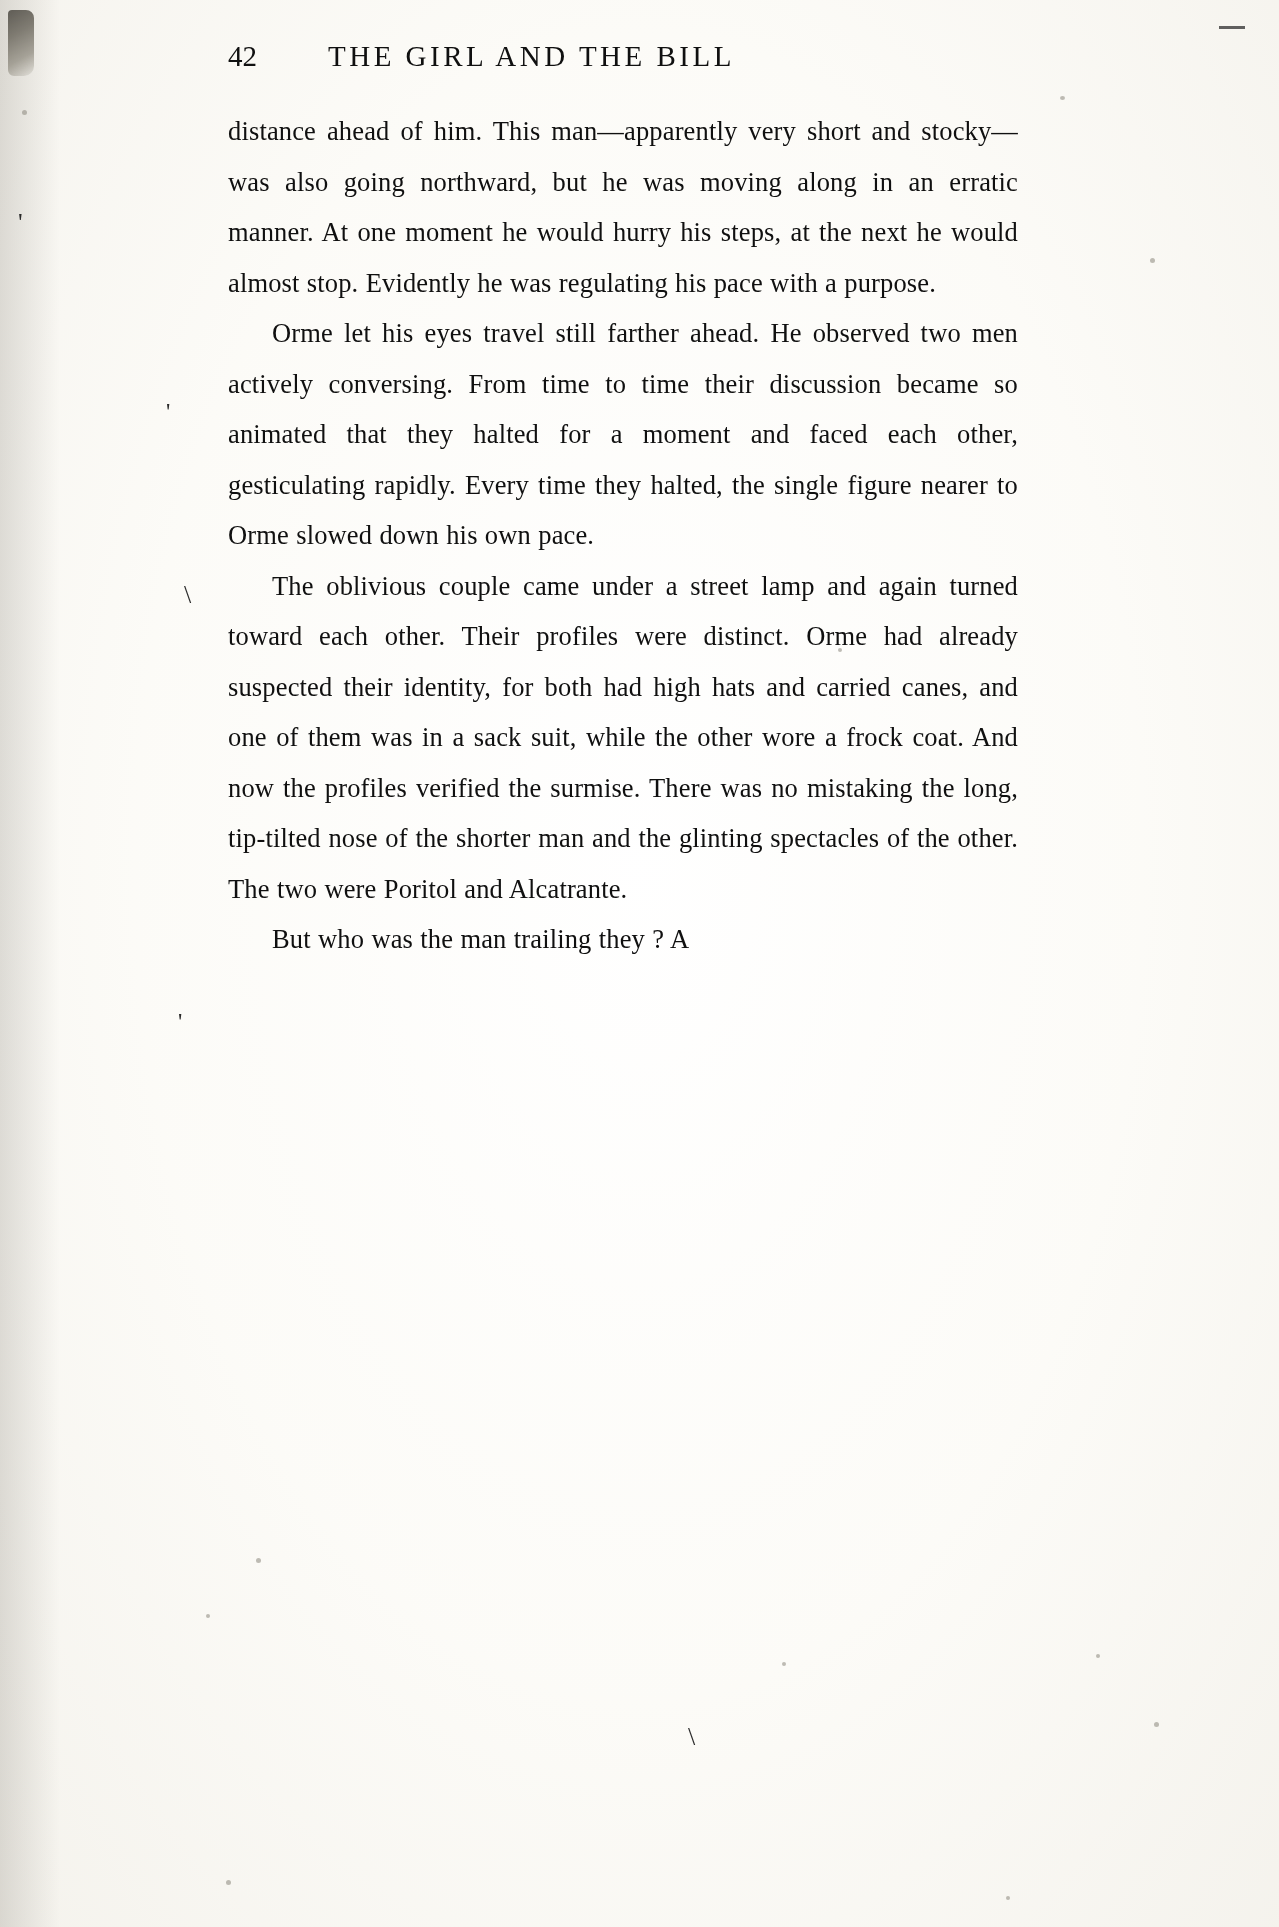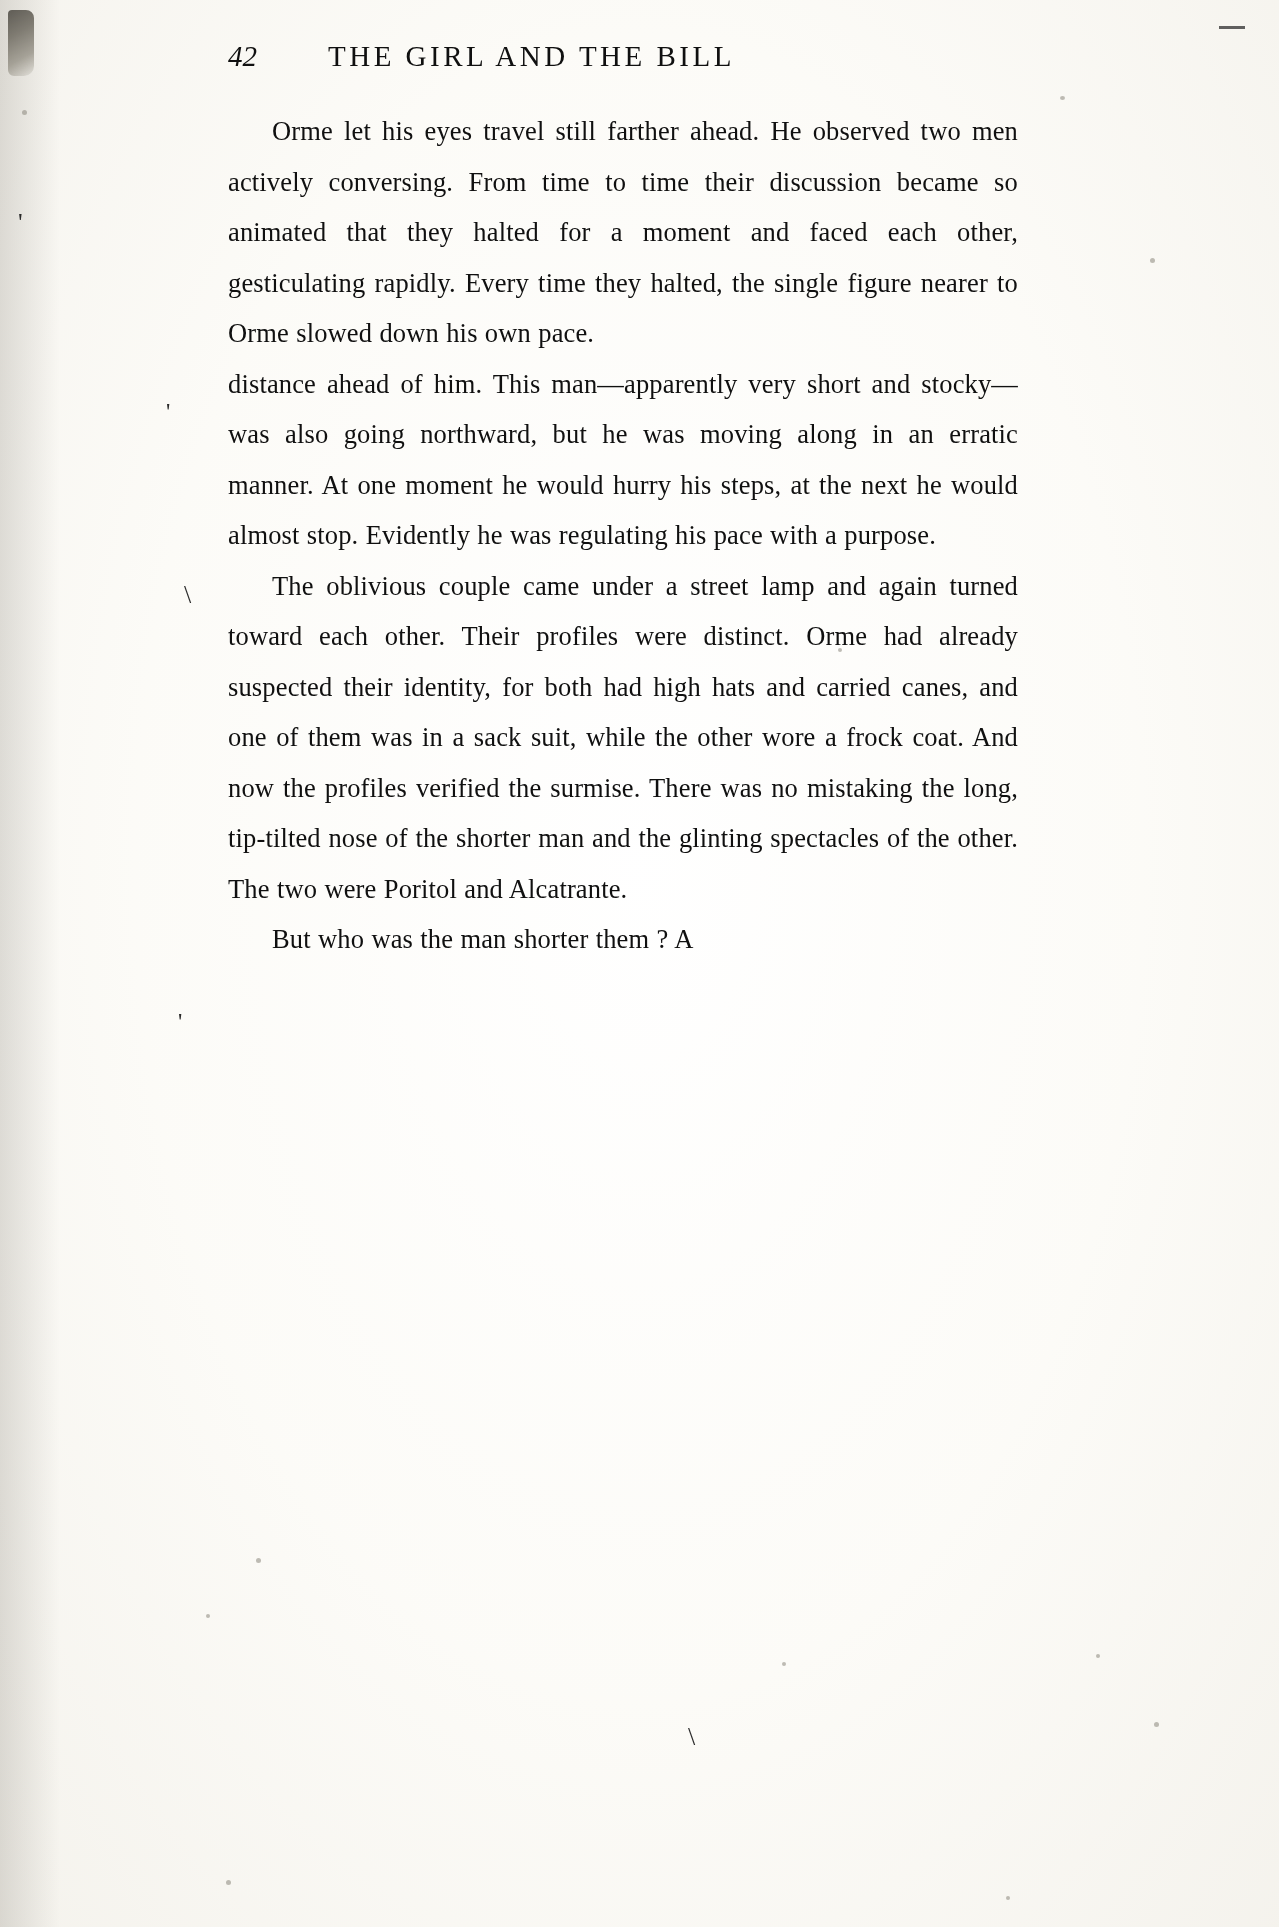--- a/index.html
+++ b/index.html
@@ -51,21 +51,20 @@
     letter-spacing: 0.5px;
     margin-bottom: 26px;
     height: 40px;
   }
   .folio {
     font-size: 29px;
     font-weight: 400;
     width: 64px;
     flex: none;
     letter-spacing: 0px;
-    font-style: italic;
   }
   .running-head {
     font-size: 29px;
     letter-spacing: 3.5px;
     white-space: nowrap;
     margin-left: 36px;
   }
   p.body-par {
     margin: 0;
     font-size: 26.5px;
@@ -142,18 +141,18 @@
   <div class="margin-mark" style="left:184px; top:580px; font-size:26px;">\</div>
   <div class="margin-mark" style="left:178px; top:1008px; font-size:24px;">'</div>
   <div class="margin-mark" style="left:688px; top:1722px; font-size:26px;">\</div>
 
   <div class="content">
     <div class="header-line">
       <span class="folio">42</span>
       <span class="running-head">THE GIRL AND THE BILL</span>
     </div>
 
+    <p class="body-par">distance ahead of him. This man—apparently very short and stocky—was also going northward, but he was moving along in an erratic manner. At one moment he would hurry his steps, at the next he would almost stop. Evidently he was regulating his pace with a purpose.</p>
     <p class="body-par indent">Orme let his eyes travel still farther ahead. He observed two men actively conversing. From time to time their discussion became so animated that they halted for a moment and faced each other, gesticulating rapidly. Every time they halted, the single figure nearer to Orme slowed down his own pace.</p>
-    <p class="body-par">distance ahead of him. This man—apparently very short and stocky—was also going northward, but he was moving along in an erratic manner. At one moment he would hurry his steps, at the next he would almost stop. Evidently he was regulating his pace with a purpose.</p>
     <p class="body-par indent">The oblivious couple came under a street lamp and again turned toward each other. Their profiles were distinct. Orme had already suspected their identity, for both had high hats and carried canes, and one of them was in a sack suit, while the other wore a frock coat. And now the profiles verified the surmise. There was no mistaking the long, tip-tilted nose of the shorter man and the glinting spectacles of the other. The two were Poritol and Alcatrante.</p>
-    <p class="body-par indent">But who was the man shorter them ? A</p>
+    <p class="body-par indent">But who was the man trailing they ? A</p>
   </div>
 </div>
 
 </body></html>

